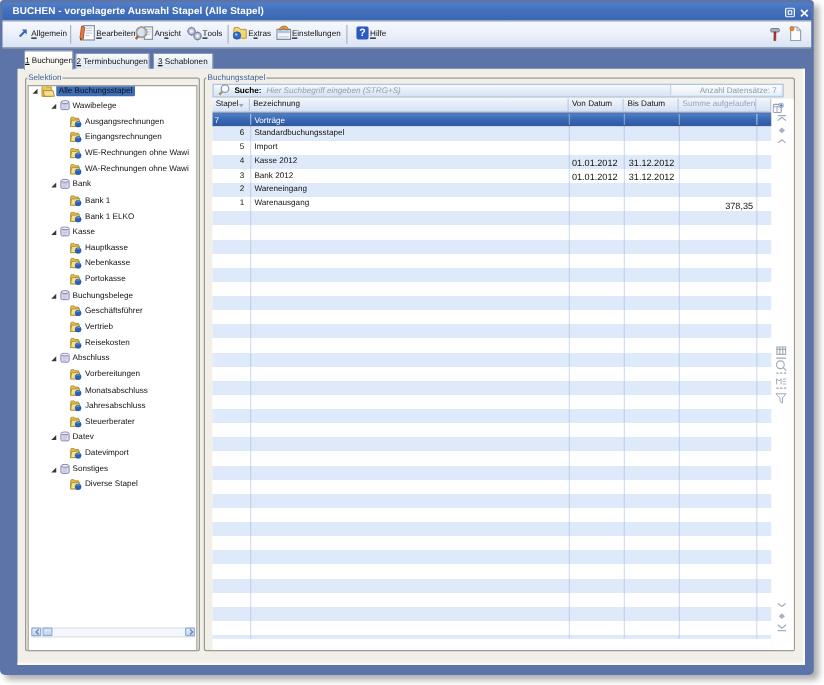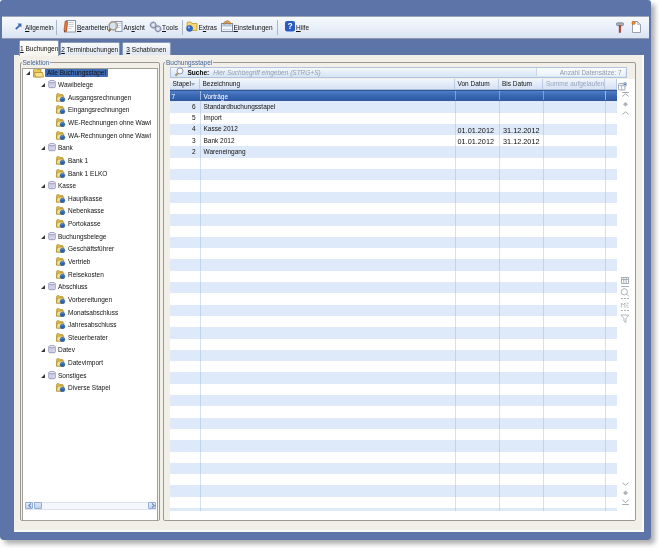--- a/index.html
+++ b/index.html
@@ -37,20 +37,29 @@
 .sm{position:absolute;right:14.5px;top:2px;font-size:7.3px}
 #selrow{background:linear-gradient(180deg,#4f7ec6 0%,#3a68b2 50%,#2f5ba6 100%);color:#fff;border-top:1px solid #2c5496;border-bottom:1px solid #35599c}
 .sbtn{position:absolute;width:8px;height:7px;background:linear-gradient(180deg,#e7eefa,#c3d5ef);border:1px solid #93acd4;border-radius:1px;overflow:hidden}
 .sbtn svg{display:block}
 .tri{position:absolute;width:0;height:0;border-left:4.5px solid transparent;border-bottom:4.5px solid #383838}
 .tico{position:absolute}
 .ttxt{position:absolute;white-space:nowrap;font-size:6.5px;color:#111;top:1px}
 </style></head>
 <body>
 <div id="win">
+  <div id="title">BUCHEN - vorgelagerte Auswahl Stapel (Alle Stapel)
+    <svg class="abs" style="left:626px;top:4px" width="8" height="8" viewBox="0 0 8 8">
+        <rect x="0.5" y="0.5" width="7" height="7" rx="1.2" fill="none" stroke="#f4f7fb" stroke-width="1"></rect>
+        <rect x="2.6" y="2.6" width="2.8" height="2.8" fill="none" stroke="#f4f7fb" stroke-width="0.9"></rect>
+      </svg>
+    <svg class="abs" style="left:638px;top:4.5px" width="7" height="7" viewBox="0 0 7 7">
+        <path d="M0.8,0.9 L6.2,6.1 M6.2,0.9 L0.8,6.1" stroke="#f4f7fb" stroke-width="1.4" stroke-linecap="butt"></path>
+      </svg>
+  </div>
   <div id="toolbar">
 
     <svg class="abs" style="left:12px;top:4px" width="10" height="10" viewBox="0 0 10 10">
         <path d="M1.8,8.2 L6.2,3.8" stroke="#3a64b4" stroke-width="1.7" fill="none"></path>
         <path d="M3.4,2.6 L7.4,2.6 L7.4,6.6 Z" fill="#3a64b4"></path>
       </svg>
     <div class="titem" style="left:23px"><u>A</u>llgemein</div>
     <div class="tsep" style="left:54px"></div>
 
     <svg class="abs" style="left:61px;top:3px" width="13" height="13" viewBox="0 0 13 13">
@@ -469,18 +478,23 @@
         <div class="drow" style="top:45.2px">
               <span class="num">3</span>
               <span class="bez">Bank 2012</span>
               <span class="vd">01.01.2012</span>
               <span class="bd">31.12.2012</span>
             </div>
         <div class="drow" style="top:56.5px">
               <span class="num">2</span>
               <span class="bez">Wareneingang</span>
             </div>
+        <div class="drow" style="top:67.8px">
+              <span class="num">1</span>
+              <span class="bez">Warenausgang</span>
+              <span class="sm">378,35</span>
+            </div>
         <div style="position:absolute;left:0;top:421px;width:447.5px;height:8px;background:#fff"></div>
       </div>
     </div>
     </div>
   </div>
 </div>
 
 </body></html>

